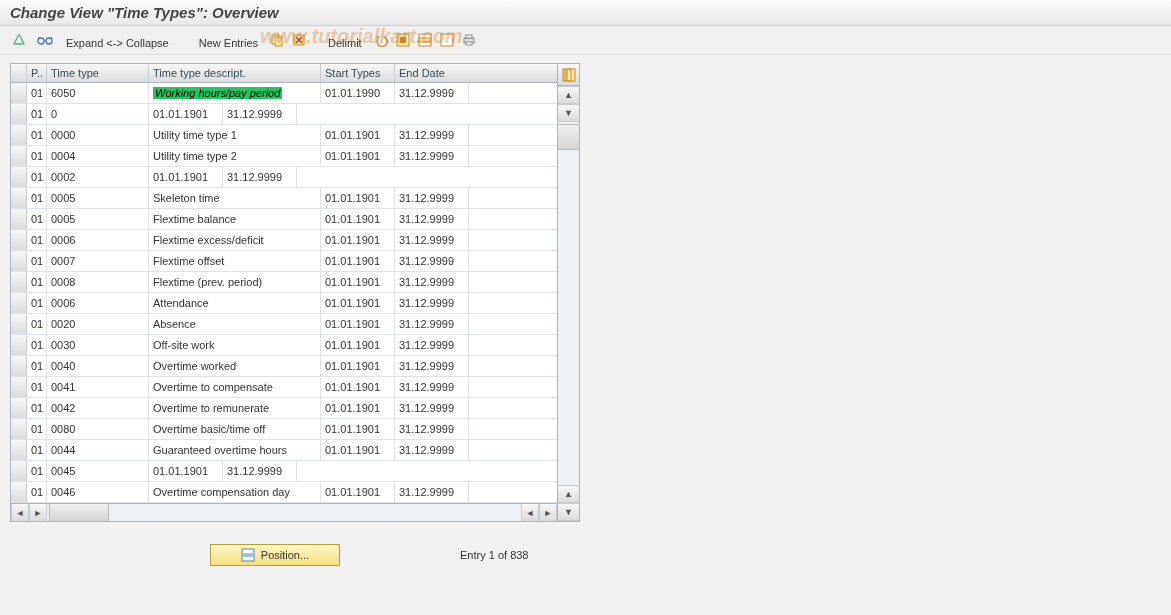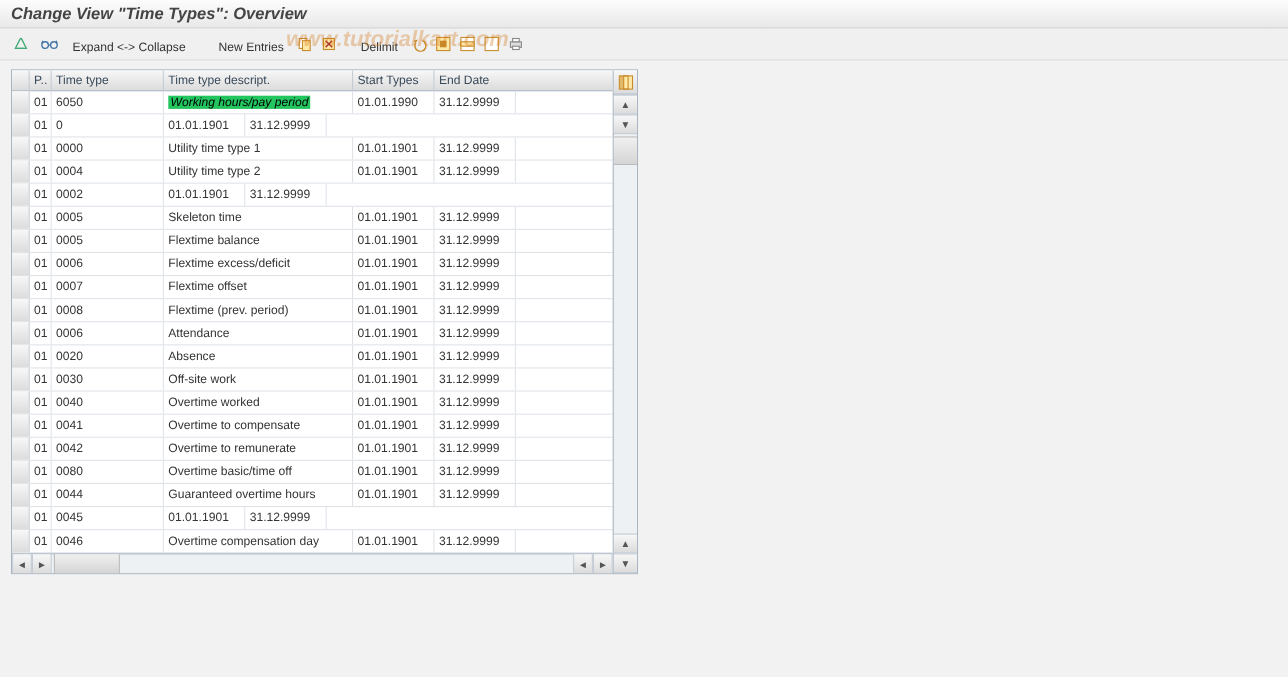--- a/index.html
+++ b/index.html
@@ -439,13 +439,23 @@
         <div class="sbtn">▲</div>
         <div class="sbtn">▼</div>
         <div class="thumb"></div>
         <div style="flex:1"></div>
         <div class="sbtn">▲</div>
         <div class="sbtn">▼</div>
       </div>
     </div>
   </div>
 
+  <div class="footer">
+    <div class="pos-btn">
+      <svg width="14" height="14">
+          <rect x="1" y="1" width="12" height="12" fill="#fff" stroke="#5a7fa8"></rect>
+          <rect x="1" y="5" width="12" height="4" fill="#9cc3e8"></rect>
+        </svg>
+      <span>Position...</span>
+    </div>
+    <span>Entry 1 of 838</span>
+  </div>
 </div>
 
 </body></html>

